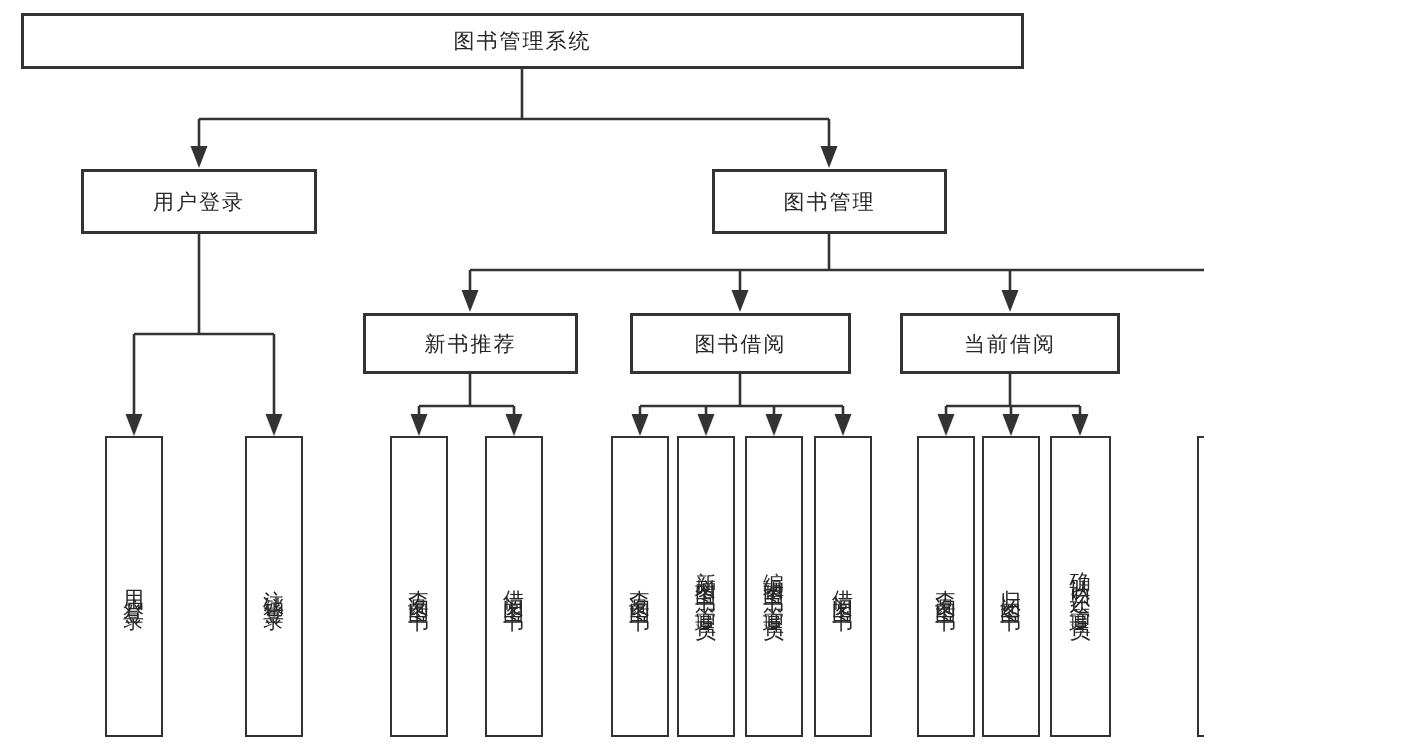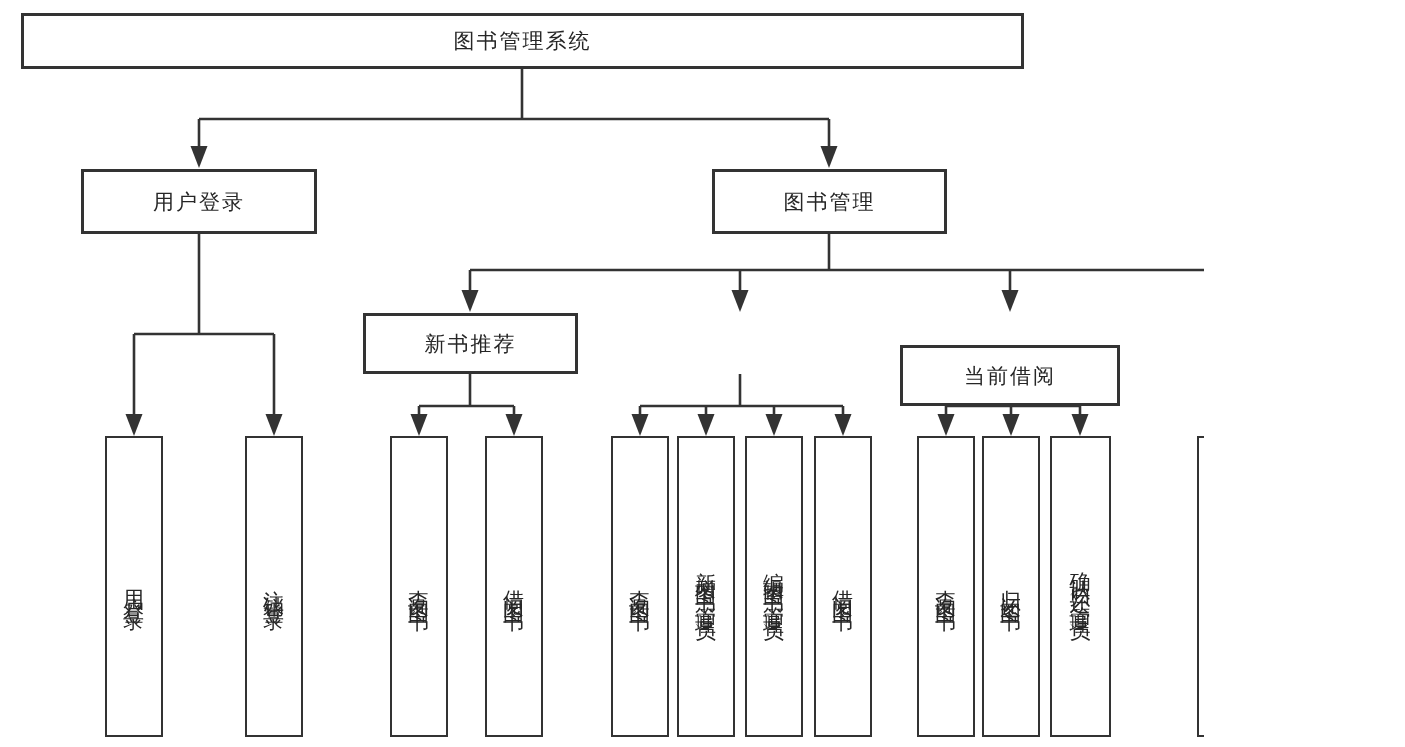--- a/index.html
+++ b/index.html
@@ -118,21 +118,24 @@
   <div class="node" style="left:81px; top:169px; width:236px; height:65px;">
     <span class="hlabel">用户登录</span>
   </div>
   <div class="node" style="left:712px; top:169px; width:235px; height:65px;">
     <span class="hlabel">图书管理</span>
   </div>
 
   <div class="node" style="left:363px; top:313px; width:215px; height:61px;">
     <span class="hlabel">新书推荐</span>
   </div>
-  <div class="node" style="left:900px; top:313px; width:220px; height:61px;margin-top:32px;">
+  <div class="node" style="left:630px; top:313px; width:221px; height:61px;">
+    <span class="hlabel">图书借阅</span>
+  </div>
+  <div class="node" style="left:900px; top:313px; width:220px; height:61px;">
     <span class="hlabel">当前借阅</span>
   </div>
 
   <div class="node leaf" style="left:105px; top:436px; width:58px; height:301px;">
     <span class="vtext">用户登录</span>
   </div>
   <div class="node leaf" style="left:245px; top:436px; width:58px; height:301px;">
     <span class="vtext">注销登录</span>
   </div>
 

